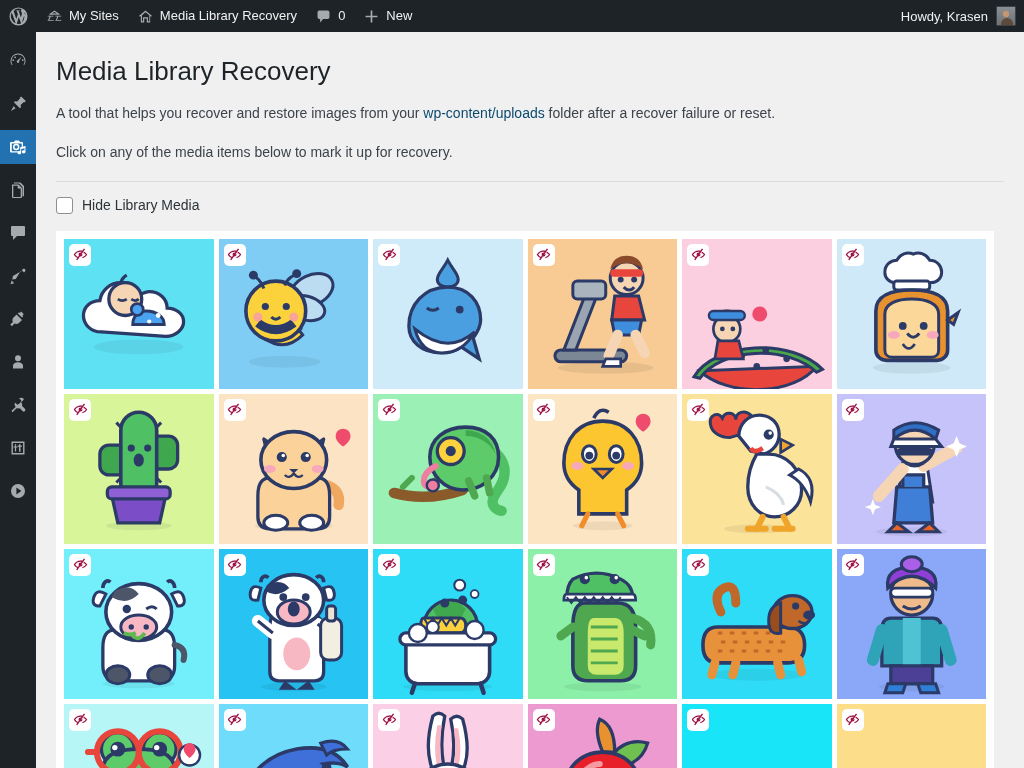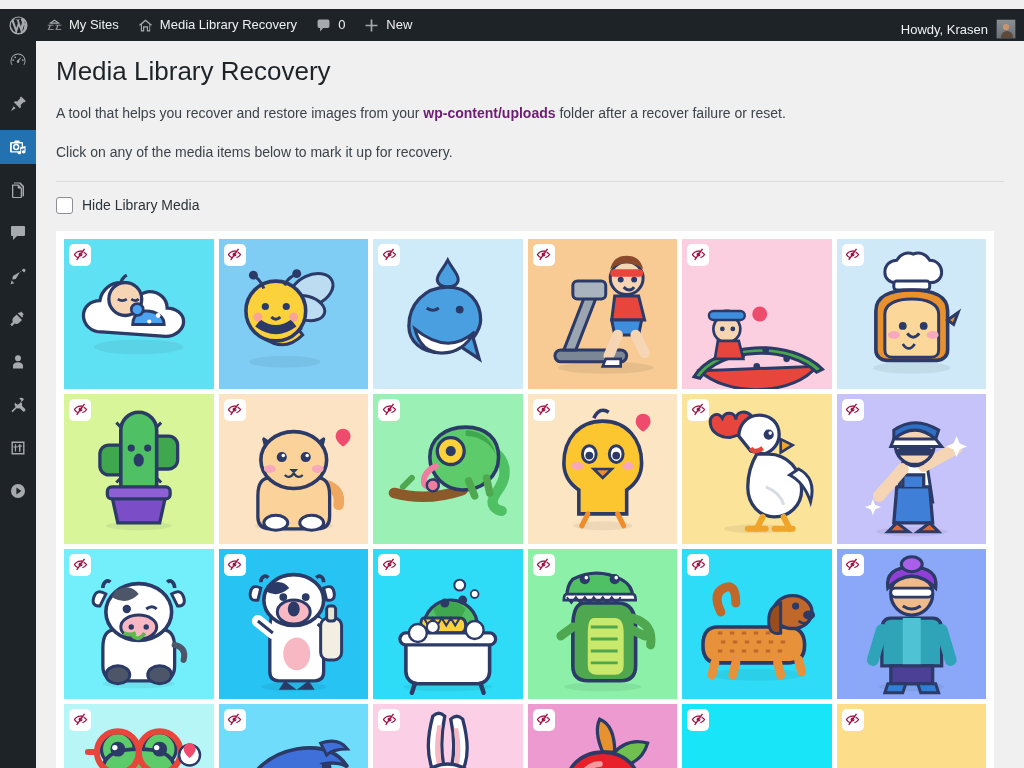--- a/index.html
+++ b/index.html
@@ -10,24 +10,23 @@
     background: #f0f0f1;
     font-family: "Liberation Sans", sans-serif;
   }
 
   
   #adminbar {
     position: absolute; top: 0; left: 0;
     width: 1024px; height: 32px;
     background: #1d2327;
     color: #f0f0f1;
-    display: flex; align-items: flex-end;
+    display: flex; align-items: center;
     font-size: 13px;
     z-index: 50;
-    margin-top: 9px;
   }
   .ab-item {
     display: flex; align-items: center; gap: 6px;
     height: 32px; padding: 0 9px;
     color: #f0f0f1; white-space: nowrap;
   }
   .ab-item .ab-label { line-height: 32px; font-size: 13px; }
   .ab-spacer { flex: 1 1 auto; }
   .ab-right { display: flex; align-items: center; height: 24px; padding-right: 8px; }
   .ab-howdy { font-size: 13px; padding-right: 8px; color: #f0f0f1; }
@@ -80,21 +79,21 @@
   }
   #wrap { padding: 10px 20px 0 20px; }
 
   h1.page-title {
     font-size: 26px; font-weight: 400; color: #1d2327;
     margin: 13px 0 14px 0; padding: 0; line-height: 1.3;
   }
   p.desc {
     font-size: 14px; color: #3c434a; margin: 0 0 0 0; line-height: 1.5;
   }
-  p.desc strong { font-weight: 700; color: #701a75; }
+  p.desc strong { font-weight: 400; color: #0c4a6e; }
   p.desc2 { font-size: 14px; color: #3c434a; margin: 18px 0 0 0; line-height: 1.5; }
 
   hr.sep {
     border: 0; border-top: 1px solid #dcdcde;
     margin: 18px 0 0 0;
   }
 
   .filter-row {
     display: flex; align-items: center; gap: 9px;
     margin-top: 15px;

